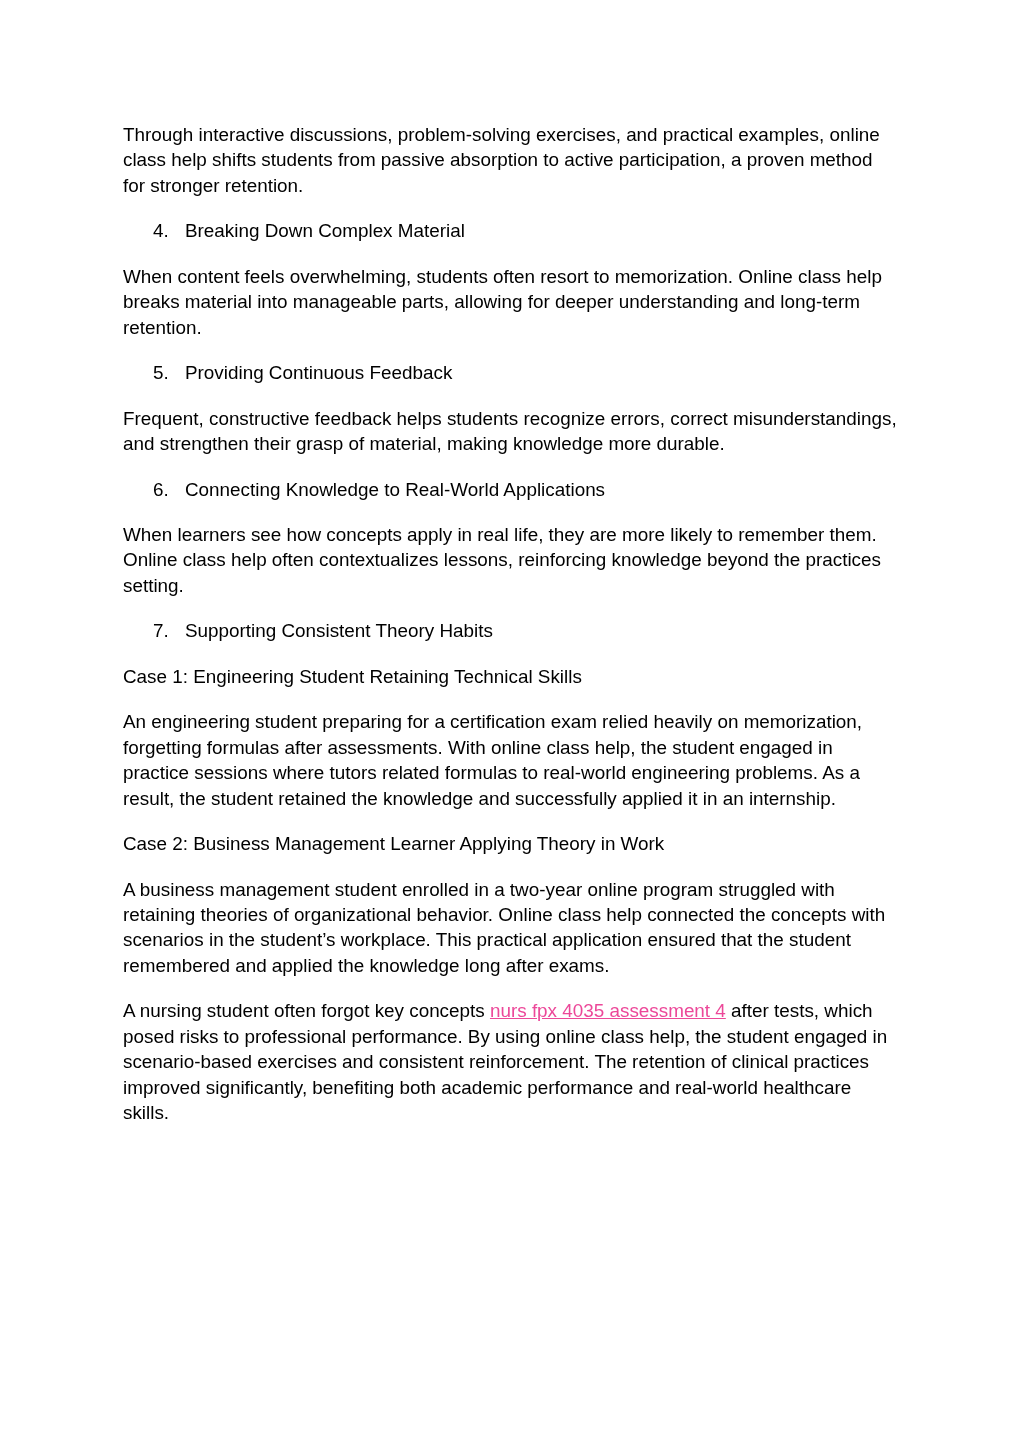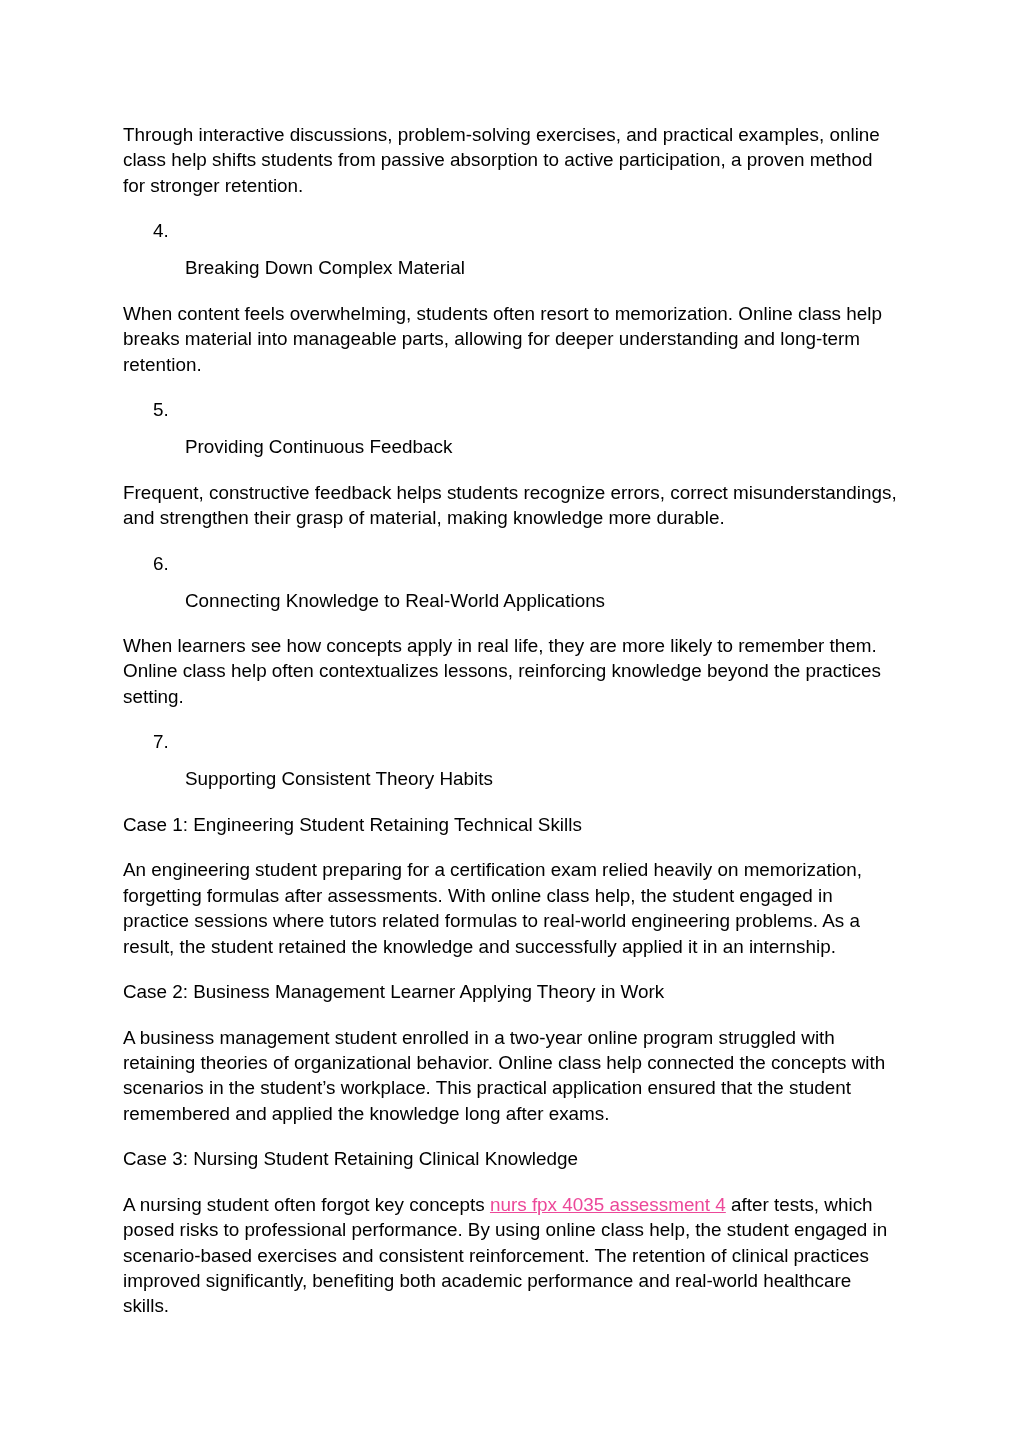--- a/index.html
+++ b/index.html
@@ -31,21 +31,20 @@
   .list-item {
     display: flex;
     margin: 0 0 20.1px 0;
   }
   .list-num {
     flex: 0 0 32px;
     margin-left: 30px;
   }
   .list-label {
     flex: 1 1 auto;
-    margin-top: 37px;
   }
   .heading {
     margin: 0 0 20.1px 0;
   }
   a.doc-link {
     color: #ec4899;
     cursor: pointer;
   }
 </style>
 </head>
@@ -79,19 +78,18 @@
       <span class="list-label">Supporting Consistent Theory Habits</span>
     </div>
 
 
     <p class="heading">Case 1: Engineering Student Retaining Technical Skills</p>
     <p class="para">An engineering student preparing for a certification exam relied heavily on memorization, forgetting formulas after assessments. With online class help, the student engaged in practice sessions where tutors related formulas to real-world engineering problems. As a result, the student retained the knowledge and successfully applied it in an internship.</p>
 
     <p class="heading">Case 2: Business Management Learner Applying Theory in Work</p>
     <p class="para">A business management student enrolled in a two-year online program struggled with retaining theories of organizational behavior. Online class help connected the concepts with scenarios in the student’s workplace. This practical application ensured that the student remembered and applied the knowledge long after exams.</p>
 
-    <p class="heading">Case 3: Nursing Student Retaining Clinical Knowledge</p>
     <p class="para">
       <span>A nursing student often forgot key concepts </span><a class="doc-link" href="#">nurs fpx 4035 assessment 4</a><span> after tests, which posed risks to professional performance. By using online class help, the student engaged in scenario-based exercises and consistent reinforcement. The retention of clinical practices improved significantly, benefiting both academic performance and real-world healthcare skills.</span>
     </p>
 
   </div>
 </div>
 
 </body></html>

